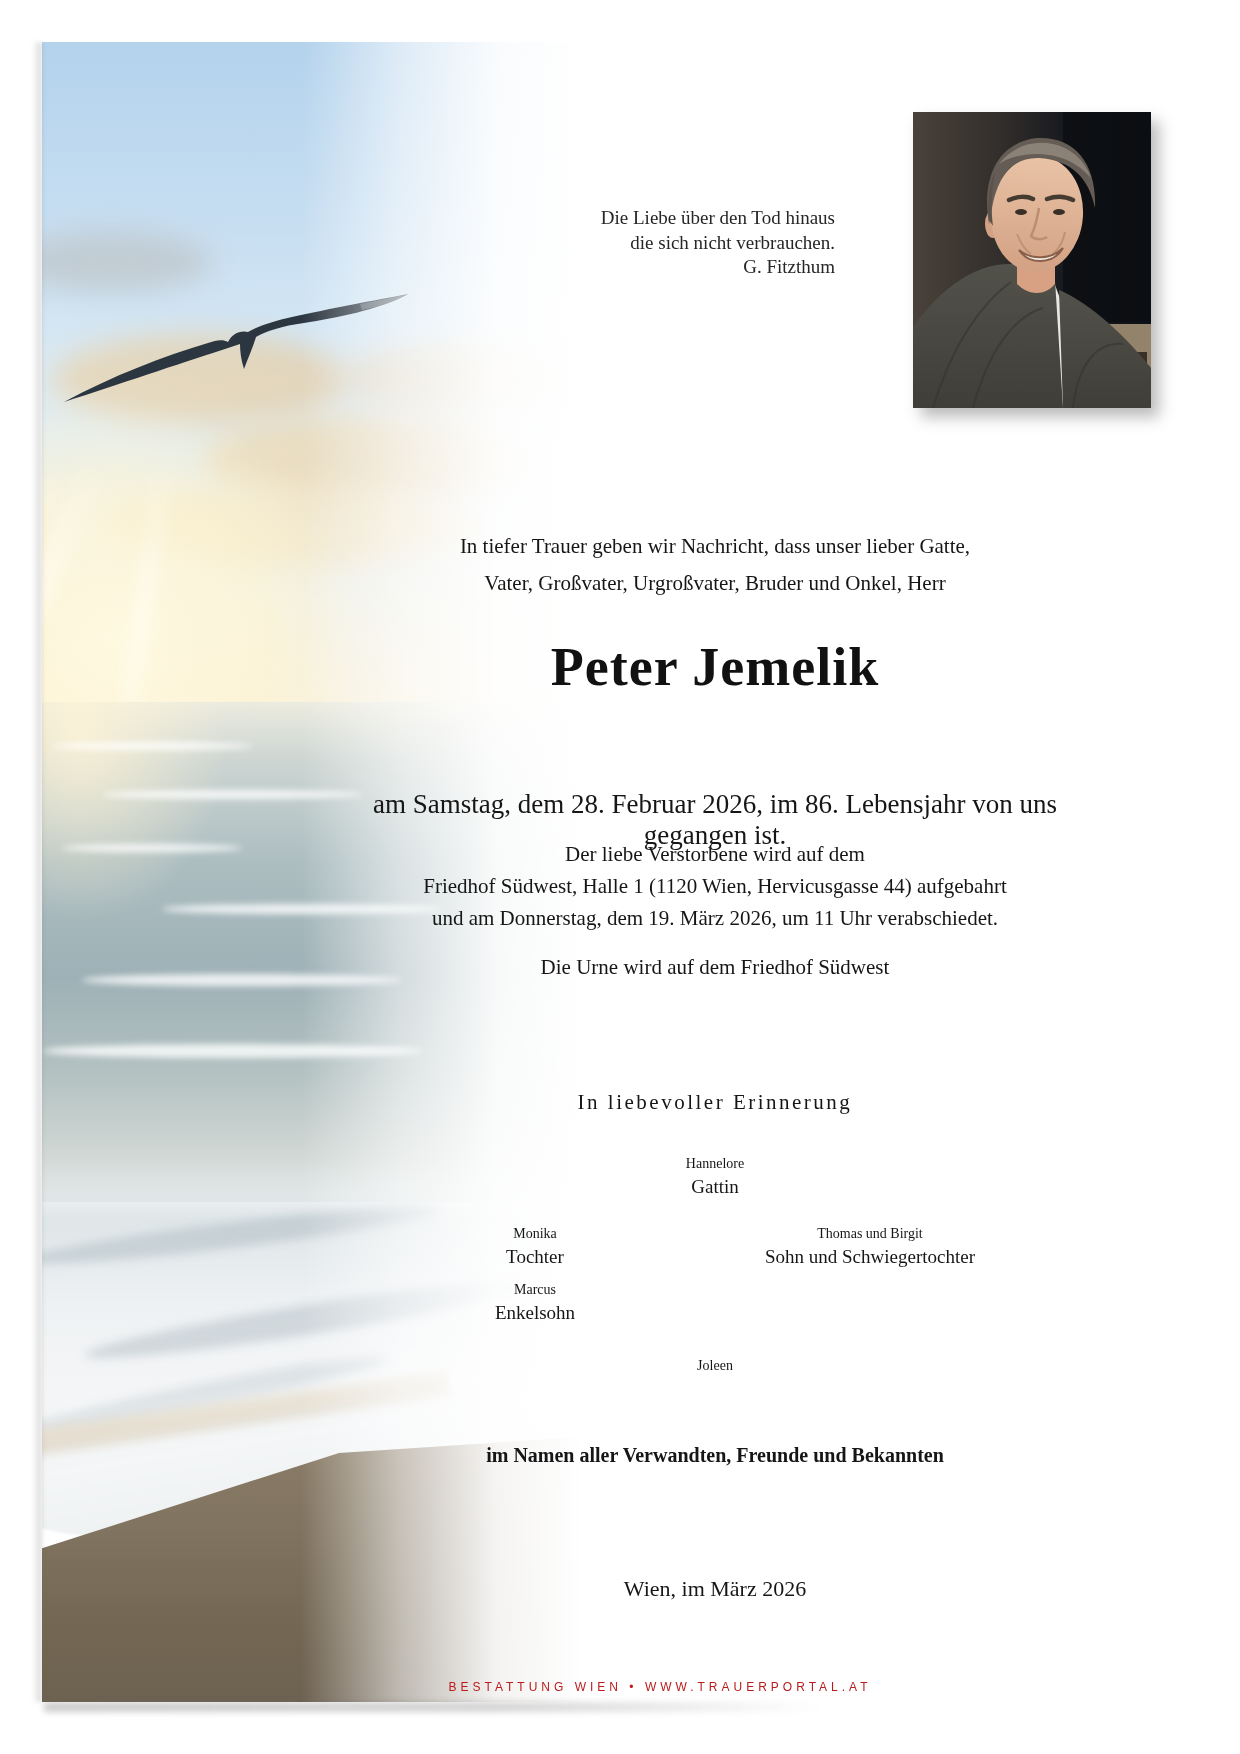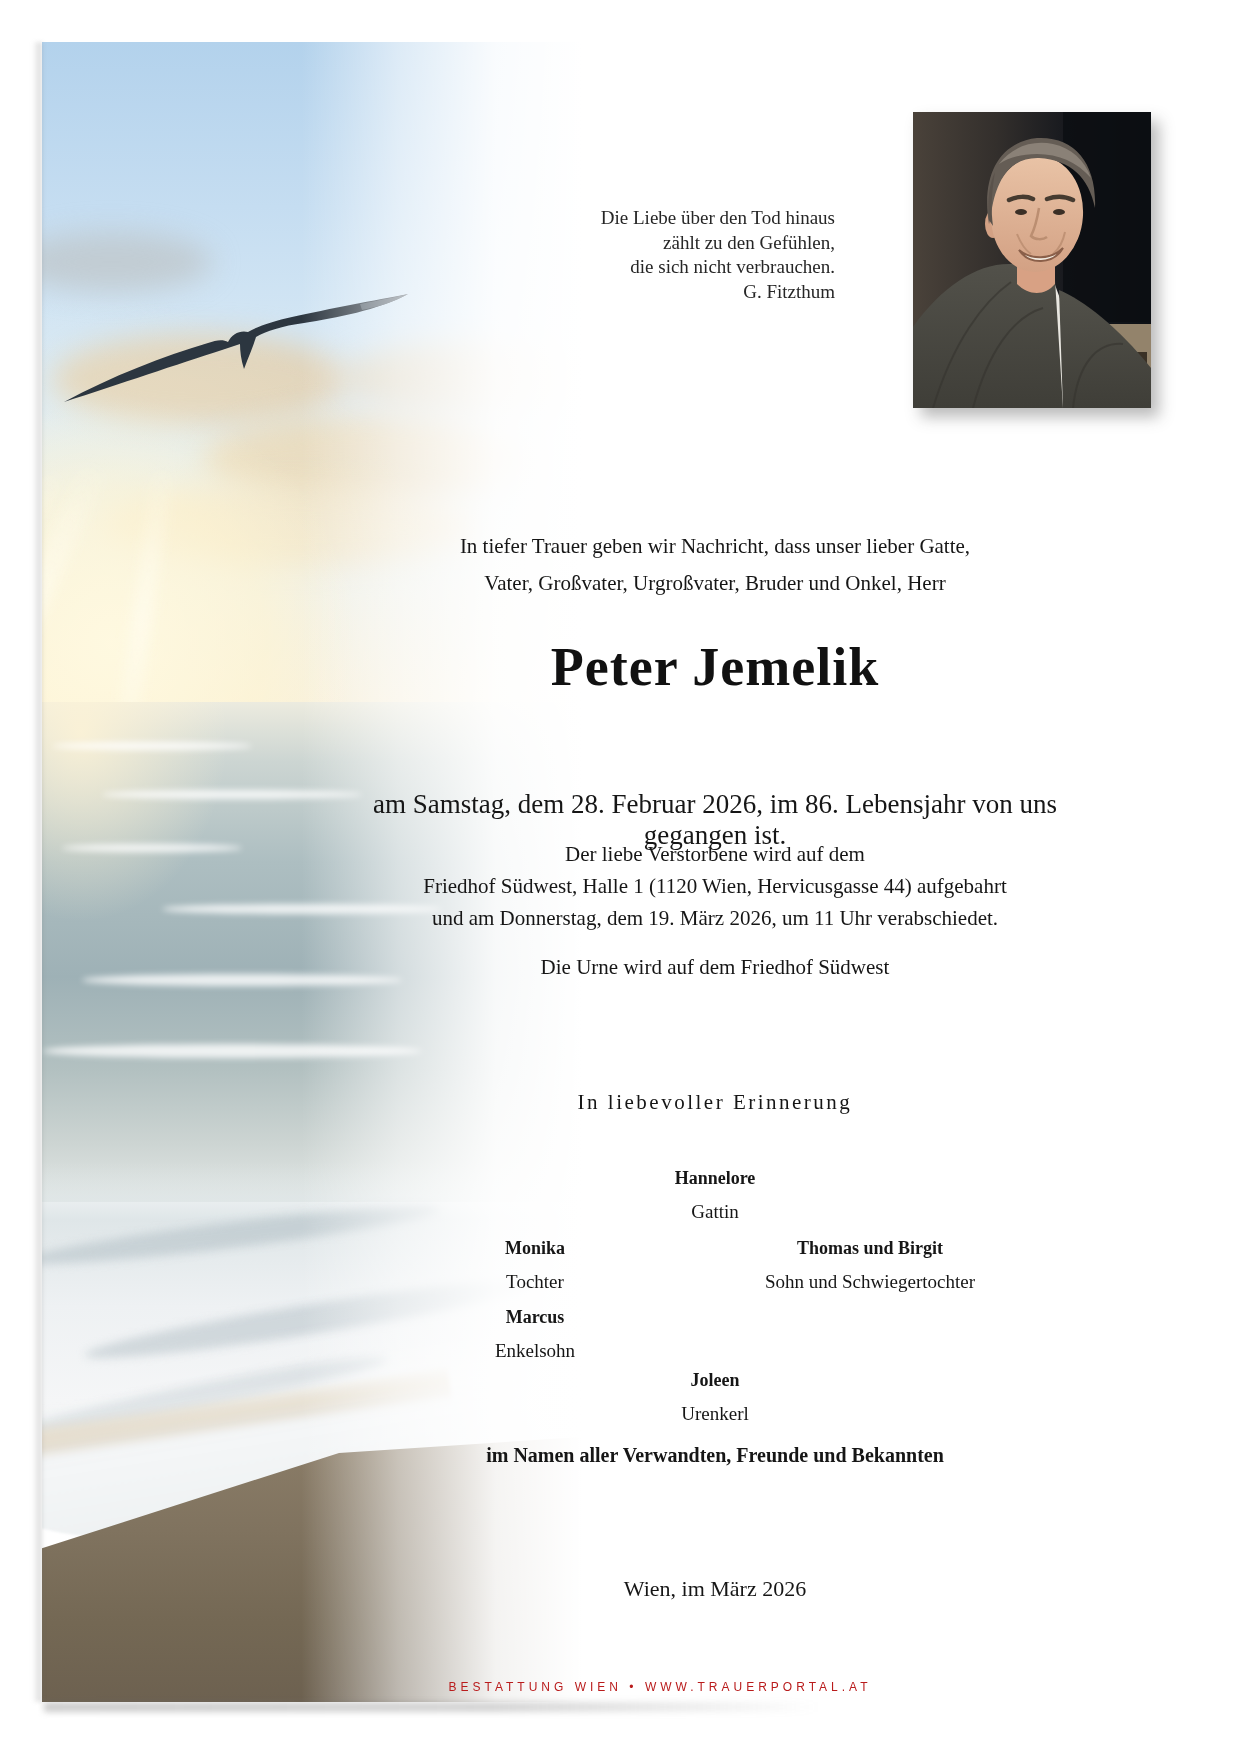--- a/index.html
+++ b/index.html
@@ -74,21 +74,21 @@
   .laying p { margin:0; }
   .urn { left:390px; top:950px; width:650px; font-size:21px; line-height:35px; }
   .urn p { margin:0; }
   .rem-head { left:390px; top:1090px; width:650px; font-size:21px; letter-spacing:2.5px; }
   .fam { left:390px; width:650px; }
   .fam-widow { top:1156px; }
   .fam-great { top:1358px; }
   .col { width:270px; }
   .col-left  { left:400px; top:1226px; }
   .col-right { left:735px; top:1226px; }
-  .fam-name { font-size:18px; font-weight:bold; margin:12px; }
+  .fam-name { font-size:14px; font-weight:normal; margin:0; }
   .fam-rel  { font-size:19px; margin:4px 0 0 0; }
   .col .entry + .entry { margin-top:14px; }
   .closing { left:390px; top:1444px; width:650px; font-size:20px; font-weight:bold; }
   .placedate { left:390px; top:1576px; width:650px; font-size:22px; }
   .footer { left:320px; top:1680px; width:680px; font-family:"Liberation Sans", sans-serif;
     font-size:12px; letter-spacing:4px; color:#b91c1c; }
 </style>
 </head>
 <body>
 
@@ -170,21 +170,20 @@
       <ellipse cx="108" cy="100" rx="6" ry="3" fill="#3a2f26"></ellipse>
       <ellipse cx="146" cy="100" rx="6" ry="3" fill="#3a2f26"></ellipse>
       <path d="M126,96 C124,108 121,118 118,124 C122,128 130,128 134,125" stroke="#bb8e71" stroke-width="2.5" fill="none"></path>
       <path d="M104,122 C108,132 112,138 118,142 M152,120 C150,130 146,137 140,142" stroke="#c09275" stroke-width="2" fill="none"></path>
       <path d="M106,138 C118,148 138,148 150,136 C140,153 116,153 106,138 Z" fill="#f2ece2" stroke="#8a5f49" stroke-width="2"></path>
     </svg>
   </figure>
 
   <div class="tc quote">
     <p>Die Liebe über den Tod hinaus</p>
-    <p>zählt zu den Gefühlen,</p>
     <p>die sich nicht verbrauchen.</p>
     <p>G. Fitzthum</p>
   </div>
 
   <div class="tc intro">
     <p>In tiefer Trauer geben wir Nachricht, dass unser lieber Gatte,</p>
     <p>Vater, Großvater, Urgroßvater, Bruder und Onkel, Herr</p>
   </div>
 
   <div class="tc name">Peter Jemelik</div>
@@ -221,21 +220,20 @@
 
   <div class="tc col col-right">
     <div class="entry">
       <p class="fam-name">Thomas und Birgit</p>
       <p class="fam-rel">Sohn und Schwiegertochter</p>
     </div>
   </div>
 
   <div class="tc fam fam-great">
     <p class="fam-name">Joleen</p>
-    <p class="fam-rel">Urenkerl</p>
   </div>
 
   <div class="tc closing">im Namen aller Verwandten, Freunde und Bekannten</div>
 
   <div class="tc placedate">Wien, im März 2026</div>
 
   <div class="tc footer">BESTATTUNG WIEN  •  WWW.TRAUERPORTAL.AT</div>
 
 </div>
 

